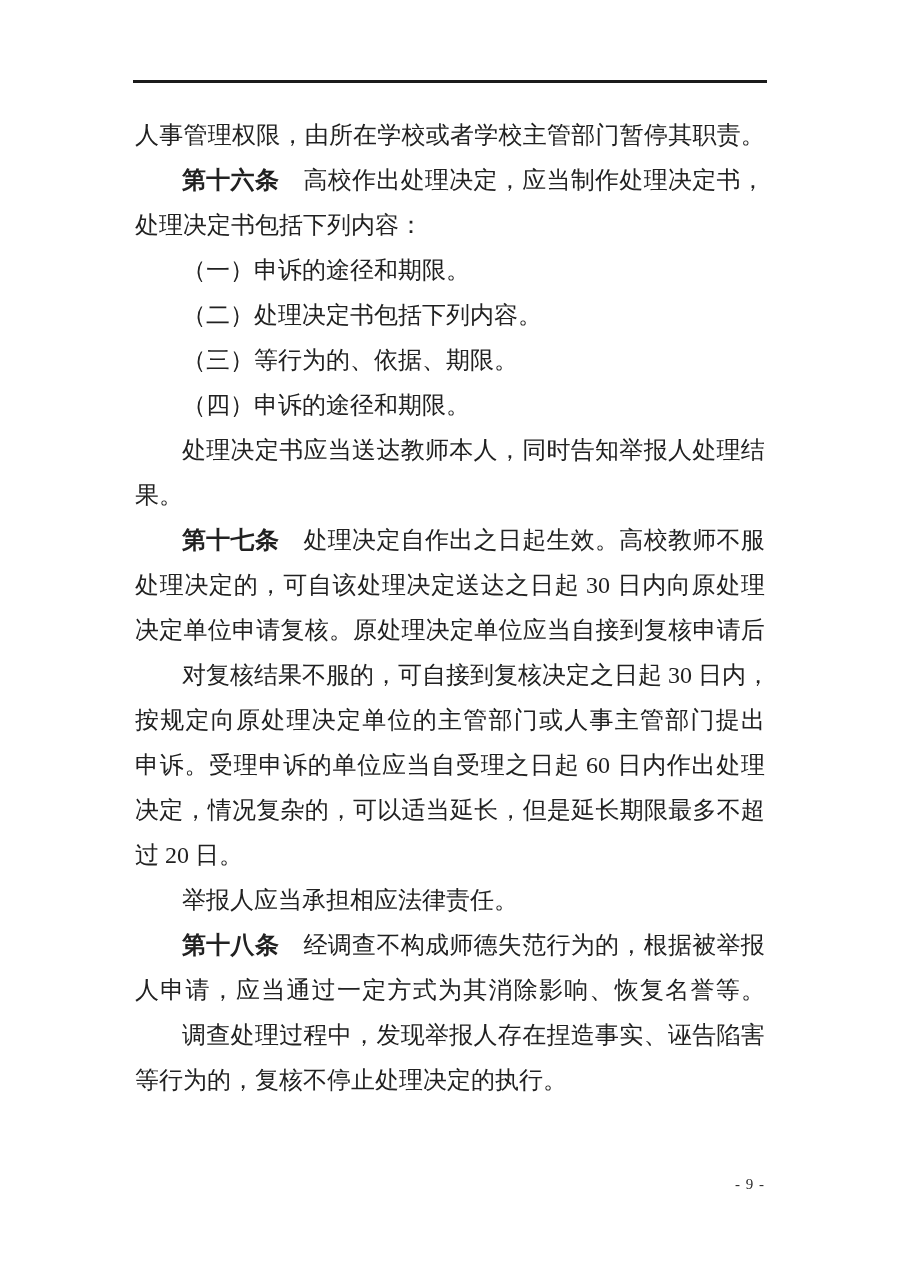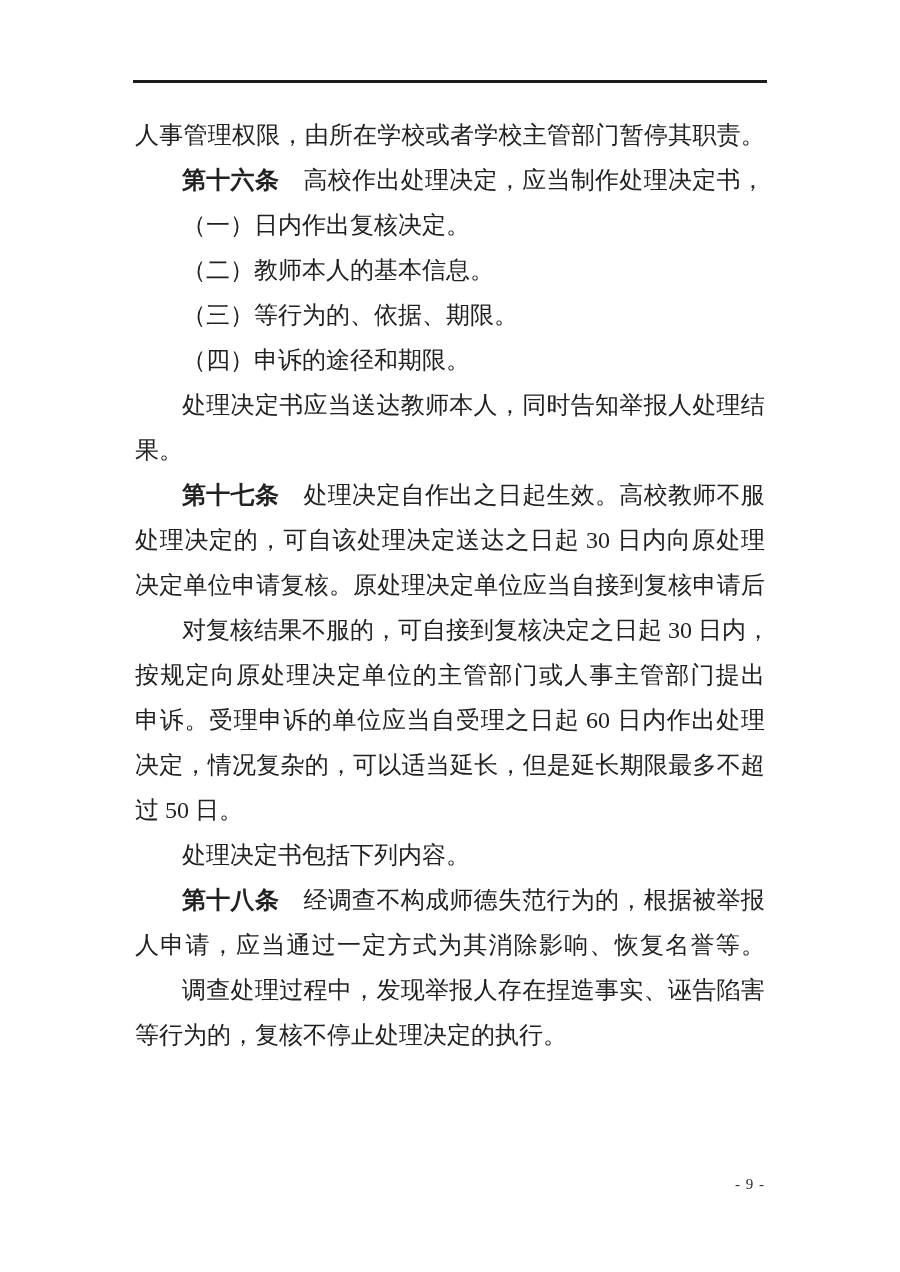--- a/index.html
+++ b/index.html
@@ -69,34 +69,35 @@
   }
 </style>
 </head>
 <body>
 
 <div class="page">
   <div class="rule"></div>
   <div class="content" id="content">
       <div class="line justify"><span>人</span><span>事</span><span>管</span><span>理</span><span>权</span><span>限</span><span>，</span><span>由</span><span>所</span><span>在</span><span>学</span><span>校</span><span>或</span><span>者</span><span>学</span><span>校</span><span>主</span><span>管</span><span>部</span><span>门</span><span>暂</span><span>停</span><span>其</span><span>职</span><span>责</span><span>。</span></div>
       <div class="line indent justify"><span class="b">第</span><span class="b">十</span><span class="b">六</span><span class="b">条</span><span>　</span><span>高</span><span>校</span><span>作</span><span>出</span><span>处</span><span>理</span><span>决</span><span>定</span><span>，</span><span>应</span><span>当</span><span>制</span><span>作</span><span>处</span><span>理</span><span>决</span><span>定</span><span>书</span><span>，</span></div>
-      <div class="line indent"><span>（一）日内作出复核决定。</span></div>
-      <div class="line indent"><span>（二）教师本人的基本信息。</span></div>
+      <div class="line"><span>处理决定书包括下列内容：</span></div>
+      <div class="line indent"><span>（一）申诉的途径和期限。</span></div>
+      <div class="line indent"><span>（二）处理决定书包括下列内容。</span></div>
       <div class="line indent"><span>（三）等行为的、依据、期限。</span></div>
       <div class="line indent"><span>（四）申诉的途径和期限。</span></div>
       <div class="line indent justify"><span>处</span><span>理</span><span>决</span><span>定</span><span>书</span><span>应</span><span>当</span><span>送</span><span>达</span><span>教</span><span>师</span><span>本</span><span>人</span><span>，</span><span>同</span><span>时</span><span>告</span><span>知</span><span>举</span><span>报</span><span>人</span><span>处</span><span>理</span><span>结</span></div>
       <div class="line"><span>果。</span></div>
       <div class="line indent justify"><span class="b">第</span><span class="b">十</span><span class="b">七</span><span class="b">条</span><span>　</span><span>处</span><span>理</span><span>决</span><span>定</span><span>自</span><span>作</span><span>出</span><span>之</span><span>日</span><span>起</span><span>生</span><span>效</span><span>。</span><span>高</span><span>校</span><span>教</span><span>师</span><span>不</span><span>服</span></div>
       <div class="line justify"><span>处</span><span>理</span><span>决</span><span>定</span><span>的</span><span>，</span><span>可</span><span>自</span><span>该</span><span>处</span><span>理</span><span>决</span><span>定</span><span>送</span><span>达</span><span>之</span><span>日</span><span>起</span><span> </span><span>30</span><span> </span><span>日</span><span>内</span><span>向</span><span>原</span><span>处</span><span>理</span></div>
       <div class="line justify"><span>决</span><span>定</span><span>单</span><span>位</span><span>申</span><span>请</span><span>复</span><span>核</span><span>。</span><span>原</span><span>处</span><span>理</span><span>决</span><span>定</span><span>单</span><span>位</span><span>应</span><span>当</span><span>自</span><span>接</span><span>到</span><span>复</span><span>核</span><span>申</span><span>请</span><span>后</span></div>
       <div class="line indent justify"><span>对</span><span>复</span><span>核</span><span>结</span><span>果</span><span>不</span><span>服</span><span>的</span><span>，</span><span>可</span><span>自</span><span>接</span><span>到</span><span>复</span><span>核</span><span>决</span><span>定</span><span>之</span><span>日</span><span>起</span><span> </span><span>30</span><span> </span><span>日</span><span>内</span><span>，</span></div>
       <div class="line justify"><span>按</span><span>规</span><span>定</span><span>向</span><span>原</span><span>处</span><span>理</span><span>决</span><span>定</span><span>单</span><span>位</span><span>的</span><span>主</span><span>管</span><span>部</span><span>门</span><span>或</span><span>人</span><span>事</span><span>主</span><span>管</span><span>部</span><span>门</span><span>提</span><span>出</span></div>
       <div class="line justify"><span>申</span><span>诉</span><span>。</span><span>受</span><span>理</span><span>申</span><span>诉</span><span>的</span><span>单</span><span>位</span><span>应</span><span>当</span><span>自</span><span>受</span><span>理</span><span>之</span><span>日</span><span>起</span><span> </span><span>60</span><span> </span><span>日</span><span>内</span><span>作</span><span>出</span><span>处</span><span>理</span></div>
       <div class="line justify"><span>决</span><span>定</span><span>，</span><span>情</span><span>况</span><span>复</span><span>杂</span><span>的</span><span>，</span><span>可</span><span>以</span><span>适</span><span>当</span><span>延</span><span>长</span><span>，</span><span>但</span><span>是</span><span>延</span><span>长</span><span>期</span><span>限</span><span>最</span><span>多</span><span>不</span><span>超</span></div>
-      <div class="line"><span>过 50 日。</span></div>
-      <div class="line indent"><span>处理决定书包括下列内容。</span></div>
+      <div class="line"><span>过 20 日。</span></div>
+      <div class="line indent"><span>举报人应当承担相应法律责任。</span></div>
       <div class="line indent justify"><span class="b">第</span><span class="b">十</span><span class="b">八</span><span class="b">条</span><span>　</span><span>经</span><span>调</span><span>查</span><span>不</span><span>构</span><span>成</span><span>师</span><span>德</span><span>失</span><span>范</span><span>行</span><span>为</span><span>的</span><span>，</span><span>根</span><span>据</span><span>被</span><span>举</span><span>报</span></div>
       <div class="line justify"><span>人</span><span>申</span><span>请</span><span>，</span><span>应</span><span>当</span><span>通</span><span>过</span><span>一</span><span>定</span><span>方</span><span>式</span><span>为</span><span>其</span><span>消</span><span>除</span><span>影</span><span>响</span><span>、</span><span>恢</span><span>复</span><span>名</span><span>誉</span><span>等</span><span>。</span></div>
       <div class="line indent justify"><span>调</span><span>查</span><span>处</span><span>理</span><span>过</span><span>程</span><span>中</span><span>，</span><span>发</span><span>现</span><span>举</span><span>报</span><span>人</span><span>存</span><span>在</span><span>捏</span><span>造</span><span>事</span><span>实</span><span>、</span><span>诬</span><span>告</span><span>陷</span><span>害</span></div>
       <div class="line"><span>等行为的，复核不停止处理决定的执行。</span></div>
     </div>
   <div class="page-number">- 9 -</div>
 </div>
 
 </body></html>

